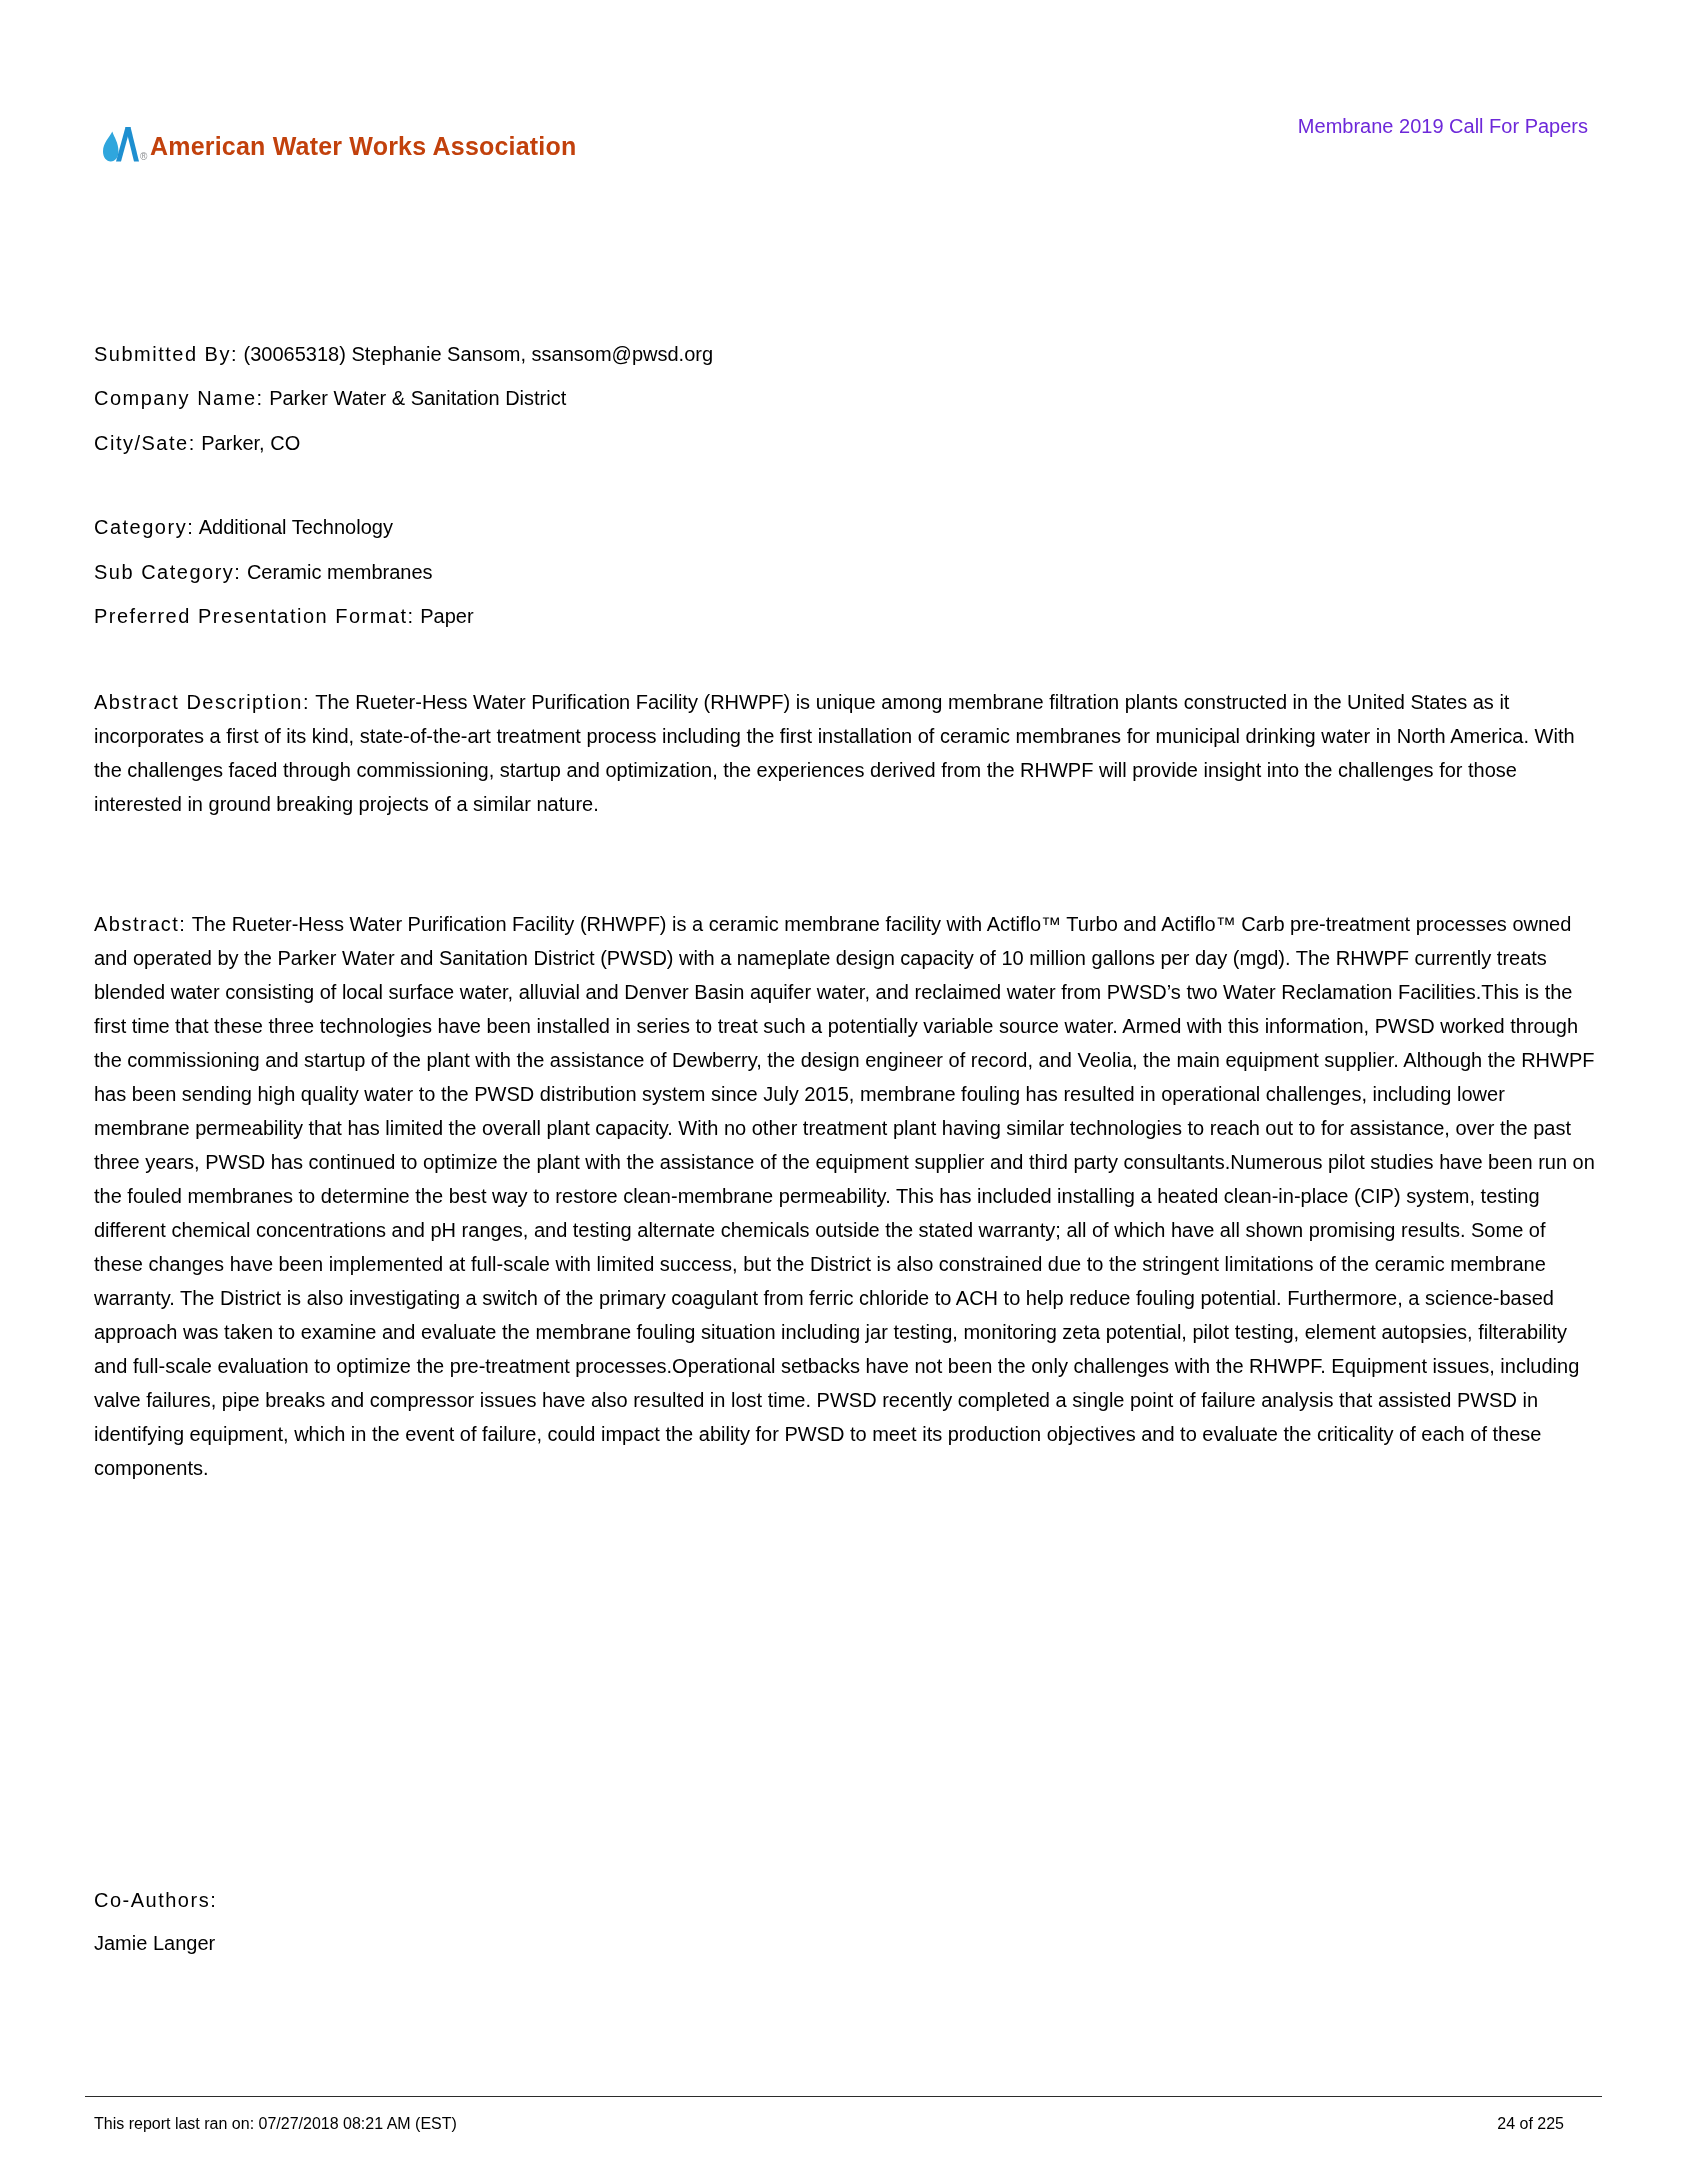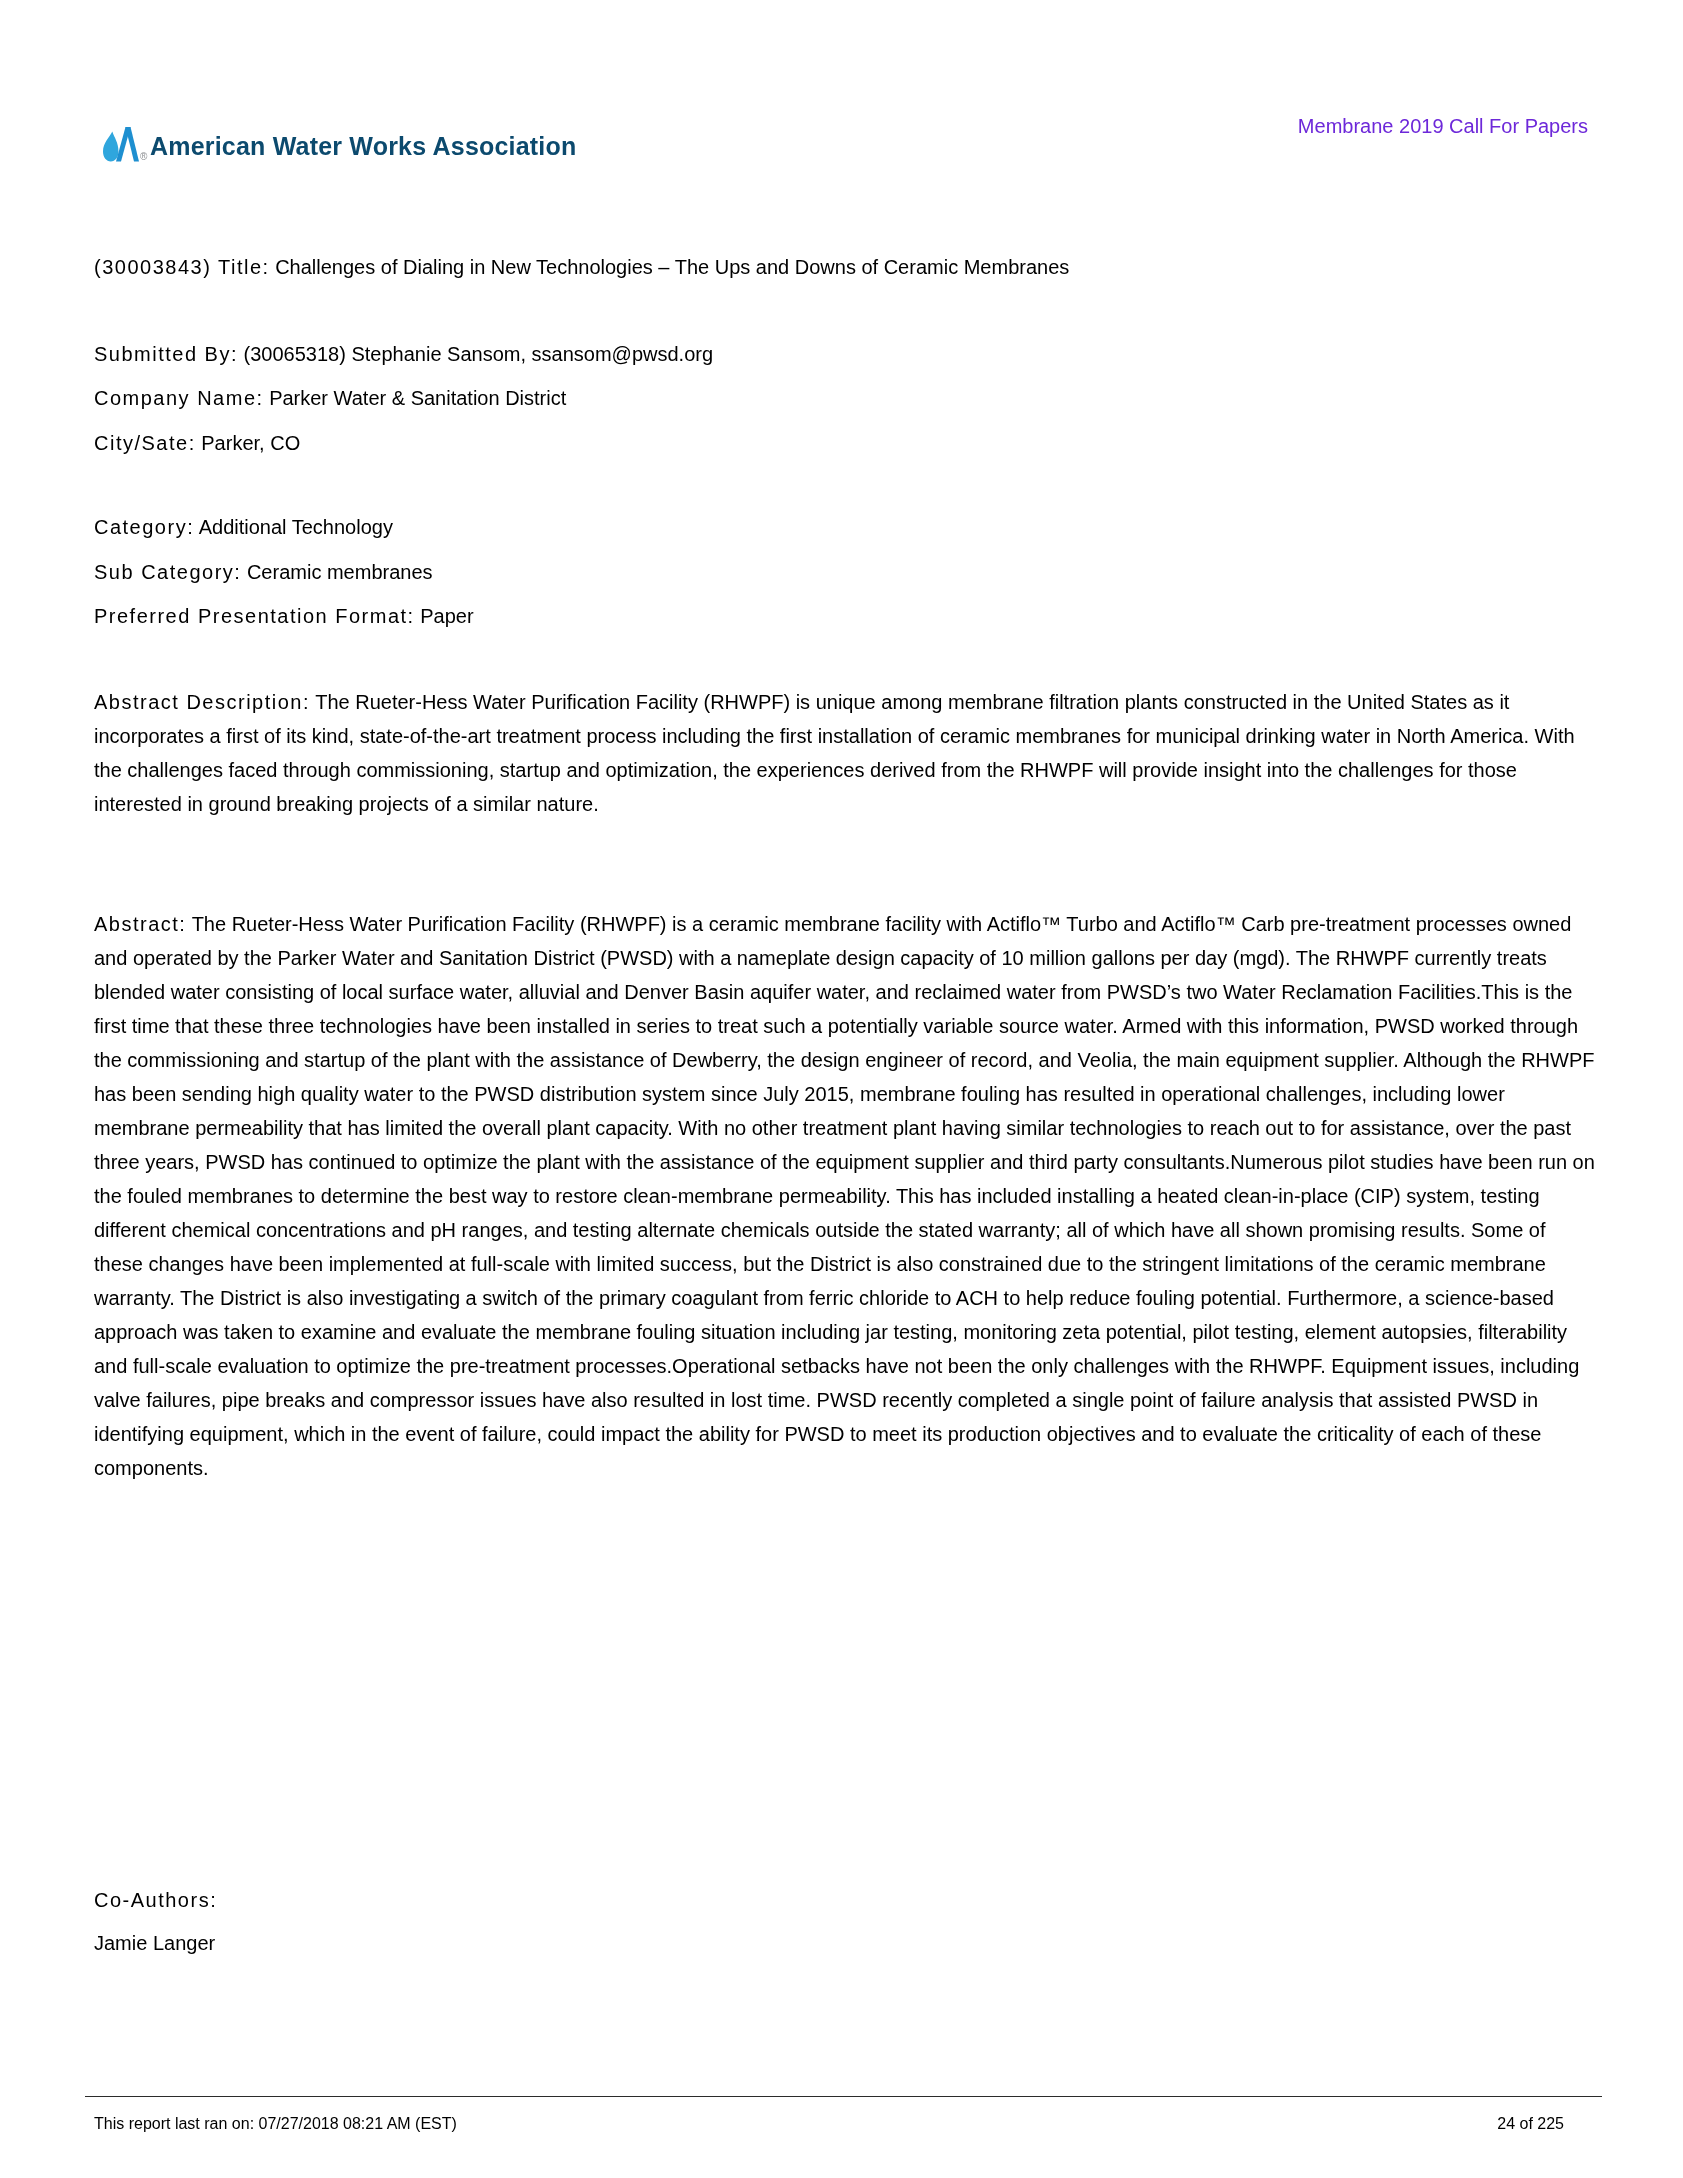--- a/index.html
+++ b/index.html
@@ -14,21 +14,21 @@
   }
 
   
   .logo-mark { position: absolute; left: 103px; top: 123px; width: 36px; height: 40px; }
   .reg-mark {
     position: absolute; left: 140px; top: 151px;
     font-size: 10px; color: #8a8d90;
   }
   .org-name {
     position: absolute; left: 150px; top: 132px;
-    font-size: 25px; font-weight: 600; color: #0c4a6e;
+    font-size: 25px; font-weight: 600; color: #c2410c;
     letter-spacing: 0.2px; white-space: nowrap;
   }
   .report-title {
     position: absolute; top: 115px; right: 95px;
     font-size: 20px; color: #6d28d9; white-space: nowrap;
   }
 
   
   .line {
     position: absolute; left: 94px;
@@ -75,24 +75,20 @@
   <svg class="logo-mark" viewBox="0 0 36 40" xmlns="http://www.w3.org/2000/svg" aria-hidden="true">
     <path fill="#2fa6dd" d="M9.3 8.5 C 11.3 14.5, 15.5 19.5, 15.5 28.5 C 15.5 34.3, 12.1 38.5, 7.8 38.5 C 3.4 38.5, 0 34.3, 0 28.5 C 0 19.5, 6.3 15, 9.3 8.5 Z"></path>
     <polygon fill="#1e8fd0" points="13,38.5 22.5,4 27.5,4 18,38.5"></polygon>
     <polygon fill="#1e8fd0" points="22.5,4 27.5,4 36,38.5 31,38.5"></polygon>
   </svg>
   <span class="reg-mark">®</span>
   <span class="org-name">American Water Works Association</span>
 
   <div class="report-title">Membrane 2019 Call For Papers</div>
 
-  <p class="line t-title">
-    <span class="lbl">(30003843) Title:</span>
-    <span>Challenges of Dialing in New Technologies – The Ups and Downs of Ceramic Membranes</span>
-  </p>
 
   <p class="line t-submitted">
     <span class="lbl">Submitted By:</span>
     <span>(30065318) Stephanie Sansom, ssansom@pwsd.org</span>
   </p>
 
   <p class="line t-company">
     <span class="lbl">Company Name:</span>
     <span>Parker Water &amp; Sanitation District</span>
   </p>

